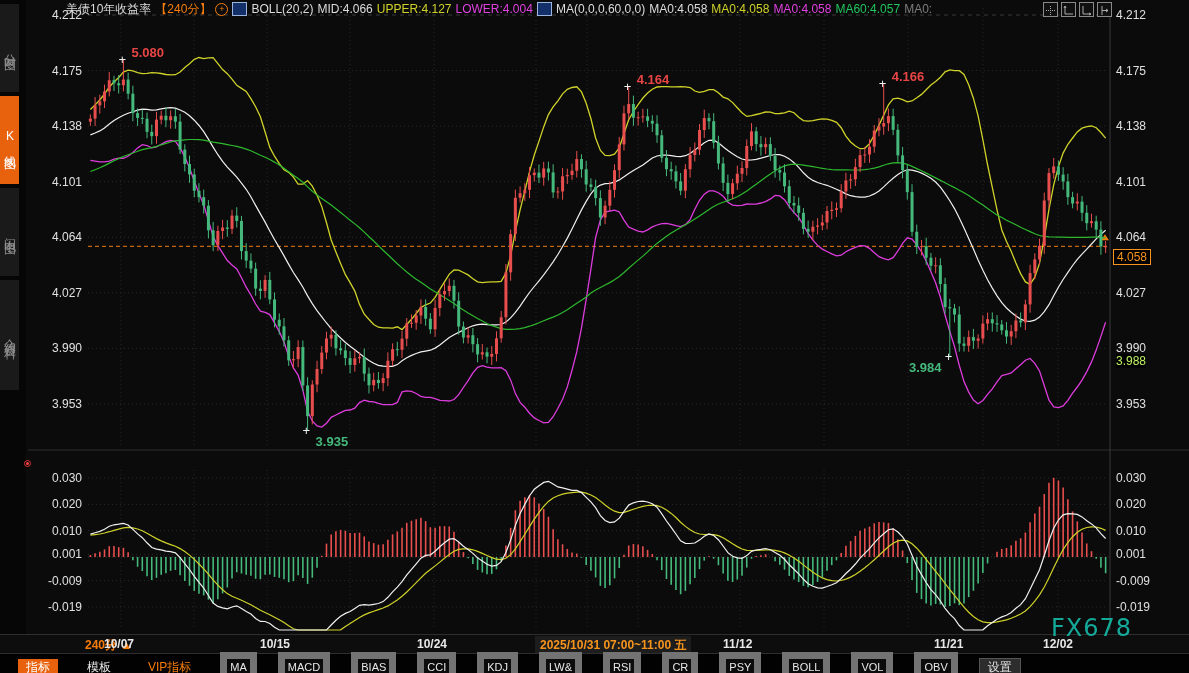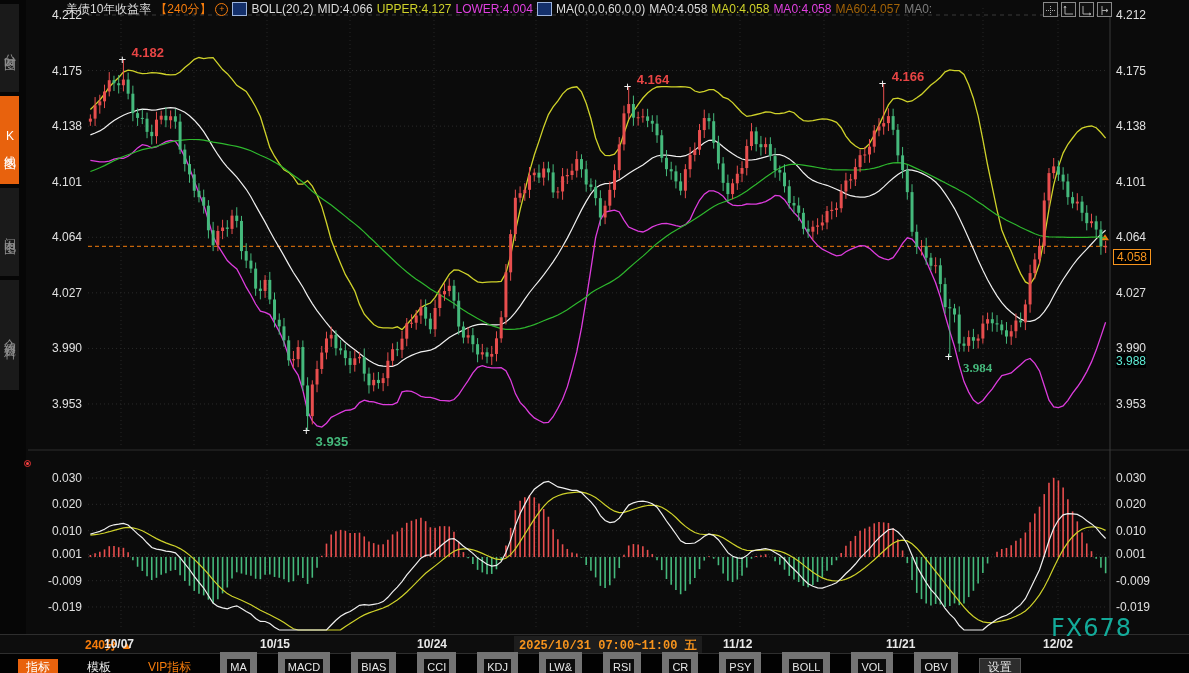--- a/index.html
+++ b/index.html
@@ -9,33 +9,33 @@
   
   .sidebar{position:absolute;left:0;top:0;width:26px;height:673px;background:#060606;z-index:4;}
   .side-tab{position:absolute;left:0;width:19px;background:#1a1a1a;color:#8f8f8f;
     writing-mode:vertical-rl;text-orientation:upright;letter-spacing:3px;font-size:12px;
     display:flex;align-items:center;justify-content:center;cursor:pointer;}
   .side-tab.active{background:#e8620d;color:#fff;}
   
   .hdr{position:absolute;left:66px;top:1px;height:16px;z-index:5;font-size:12px;
        display:flex;align-items:center;white-space:nowrap;gap:4px;}
   .hdr .t-white{color:#dcdcdc} .hdr .t-orange{color:#f57c0c} .hdr .t-yellow{color:#cfd22a}
-  .hdr .t-magenta{color:#e040e0} .hdr .t-green{color:#a16207} .hdr .t-gray{color:#7d7d7d}
+  .hdr .t-magenta{color:#e040e0} .hdr .t-green{color:#22c55e} .hdr .t-gray{color:#7d7d7d}
   .circle-plus{display:inline-block;width:11px;height:11px;border:1px solid #f57c0c;border-radius:50%;
        color:#f57c0c;font-size:9px;line-height:10px;text-align:center;}
   .mini-chart-icon{display:inline-block;width:13px;height:12px;background:#14306b;border:1px solid #9db4dd;}
   .tr-icons{position:absolute;right:77px;top:2px;display:flex;gap:3px;z-index:6;}
   .tr-icons span{width:13px;height:13px;border:1px solid #8a8a8a;background:#101010;display:inline-block;cursor:pointer;}
   
   .ax-label{position:absolute;font-size:12px;color:#e0e0e0;z-index:4;}
   .ax-left{width:52px;text-align:right;left:30px;}
   .ax-right{left:1116px;text-align:left;}
   .price-tag{position:absolute;left:1113px;z-index:6;background:#000;border:1px solid #f7941d;
     color:#f7941d;font-size:12px;padding:0 3px;line-height:14px;}
-  .sec-tag{position:absolute;left:1116px;z-index:6;background:#000;color:#5eead4;font-size:12px;line-height:14px;}
+  .sec-tag{position:absolute;left:1116px;z-index:6;background:#000;color:#bef264;font-size:12px;line-height:14px;}
   
   .macd-hdr{position:absolute;left:88px;top:456px;font-size:12px;z-index:5;display:flex;gap:14px;white-space:nowrap;}
   
   .marker-cross{position:absolute;color:#f2f2f2;font-size:13px;z-index:5;line-height:10px;}
   .ann-label{position:absolute;font-size:13px;font-weight:bold;z-index:5;}
   .ann-high{color:#e84545}.ann-low{color:#45b97c}
   
   .time-axis{position:absolute;left:0;top:634px;width:1189px;height:19px;background:#0d0d0d;
      border-top:1px solid #2e2e2e;z-index:4;}
   .ta-period{position:absolute;left:85px;top:2px;color:#f57c0c;font-size:12px;font-weight:bold;}
@@ -845,41 +845,41 @@
       <div class="ax-label ax-right" style="top: 471px;">0.030</div>
       <div class="ax-label ax-right" style="top: 497.327px;">0.020</div>
       <div class="ax-label ax-right" style="top: 523.653px;">0.010</div>
       <div class="ax-label ax-right" style="top: 547.347px;">0.001</div>
       <div class="ax-label ax-right" style="top: 573.673px;">-0.009</div>
       <div class="ax-label ax-right" style="top: 600px;">-0.019</div>
     </div>
 
   <div id="annotations">
       <span class="marker-cross" style="left: 118.417px; top: 55.0579px;">+</span>
-      <span class="ann-label ann-high" style="left: 131.417px; top: 45.0579px;">4.182</span>
+      <span class="ann-label ann-high" style="left: 131.417px; top: 45.0579px;">5.080</span>
       <span class="marker-cross" style="left: 623.694px; top: 82.0926px;">+</span>
       <span class="ann-label ann-high" style="left: 636.694px; top: 72.0926px; text-align: center;">4.164</span>
       <span class="marker-cross" style="left: 878.694px; top: 79.0888px;">+</span>
       <span class="ann-label ann-high" style="left: 891.694px; top: 69.0888px;">4.166</span>
       <span class="marker-cross" style="left: 302.583px; top: 426.035px;">+</span>
       <span class="ann-label ann-low" style="left: 315.583px; top: 434.035px;">3.935</span>
       <span class="marker-cross" style="left: 944.806px; top: 352.44px;">+</span>
-      <span class="ann-label ann-low" style="left: 963px; top: 360.44px; font-family: Liberation Serif, serif;">3.984</span>
+      <span class="ann-label ann-low" style="left: 909px; top: 360.44px;">3.984</span>
     </div>
 
   <div class="time-axis">
     <span class="ta-period">
       <span>240分</span> <span>▲</span>
     </span>
-    <span class="ta-cross" id="ta-cross" style="left: 514px; font-family: Liberation Mono, monospace;">2025/10/31 07:00~11:00 五</span>
+    <span class="ta-cross" id="ta-cross" style="left: 535px;">2025/10/31 07:00~11:00 五</span>
   <span class="ta-date" style="left: 104px;">10/07</span>
       <span class="ta-date" style="left: 250px; margin-left: 10px;">10/15</span>
       <span class="ta-date" style="left: 417px;">10/24</span>
       <span class="ta-date" style="left: 723px;">11/12</span>
-      <span class="ta-date" style="left: 886px; text-align: right;">11/21</span>
+      <span class="ta-date" style="left: 934px; text-align: right;">11/21</span>
       <span class="ta-date" style="left: 1043px;">12/02</span>
     </div>
 
   <div class="toolbar" id="toolbar">
       <span class="tb tb-active">指标</span>
       <span class="tb">模板</span>
       <span class="tb tb-vip">VIP指标</span>
       <span class="tb tb-mono">MA</span>
       <span class="tb tb-mono">MACD</span>
       <span class="tb tb-mono">BIAS</span>

